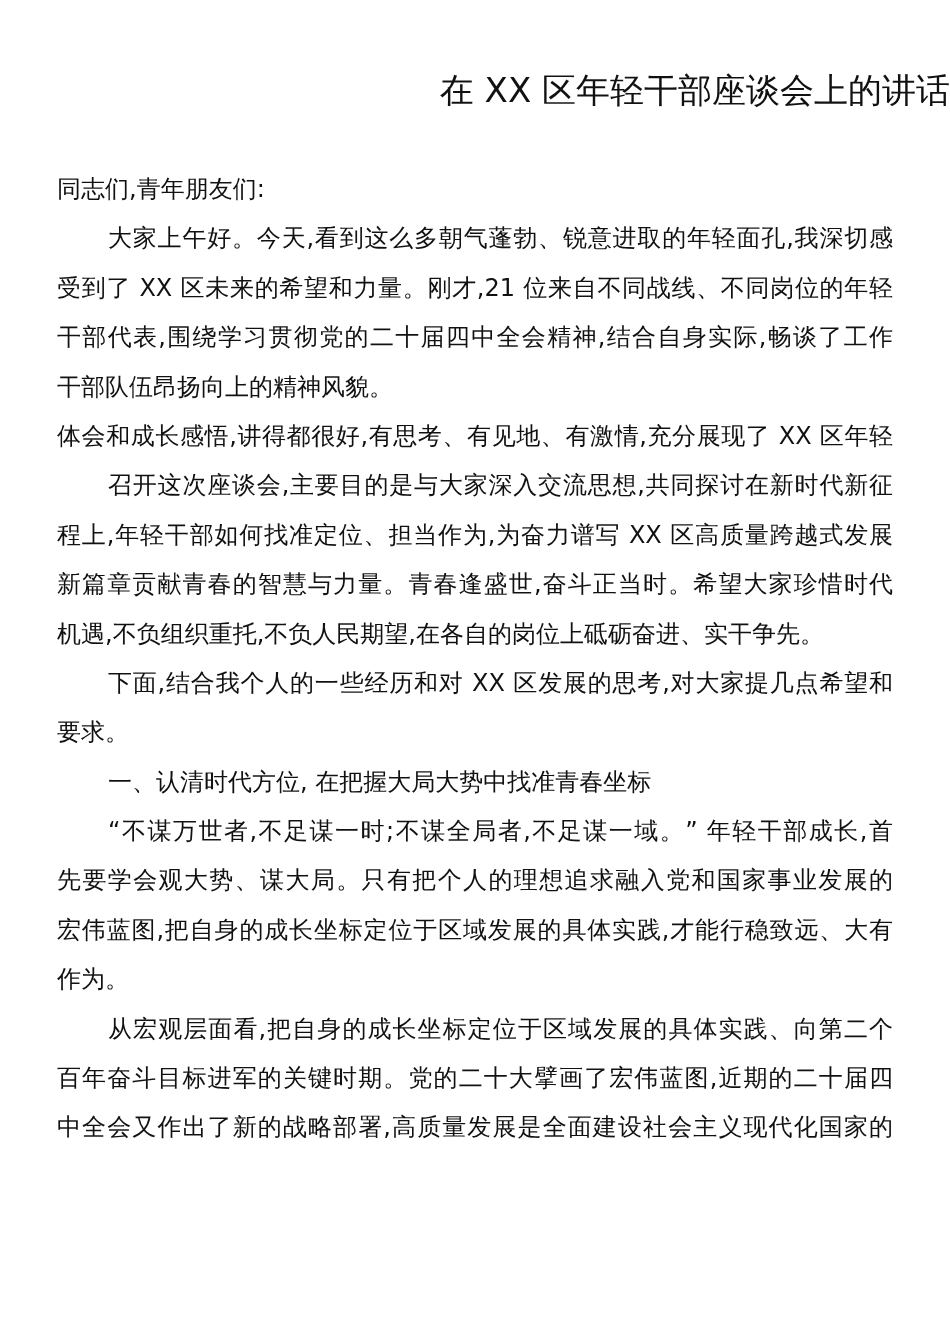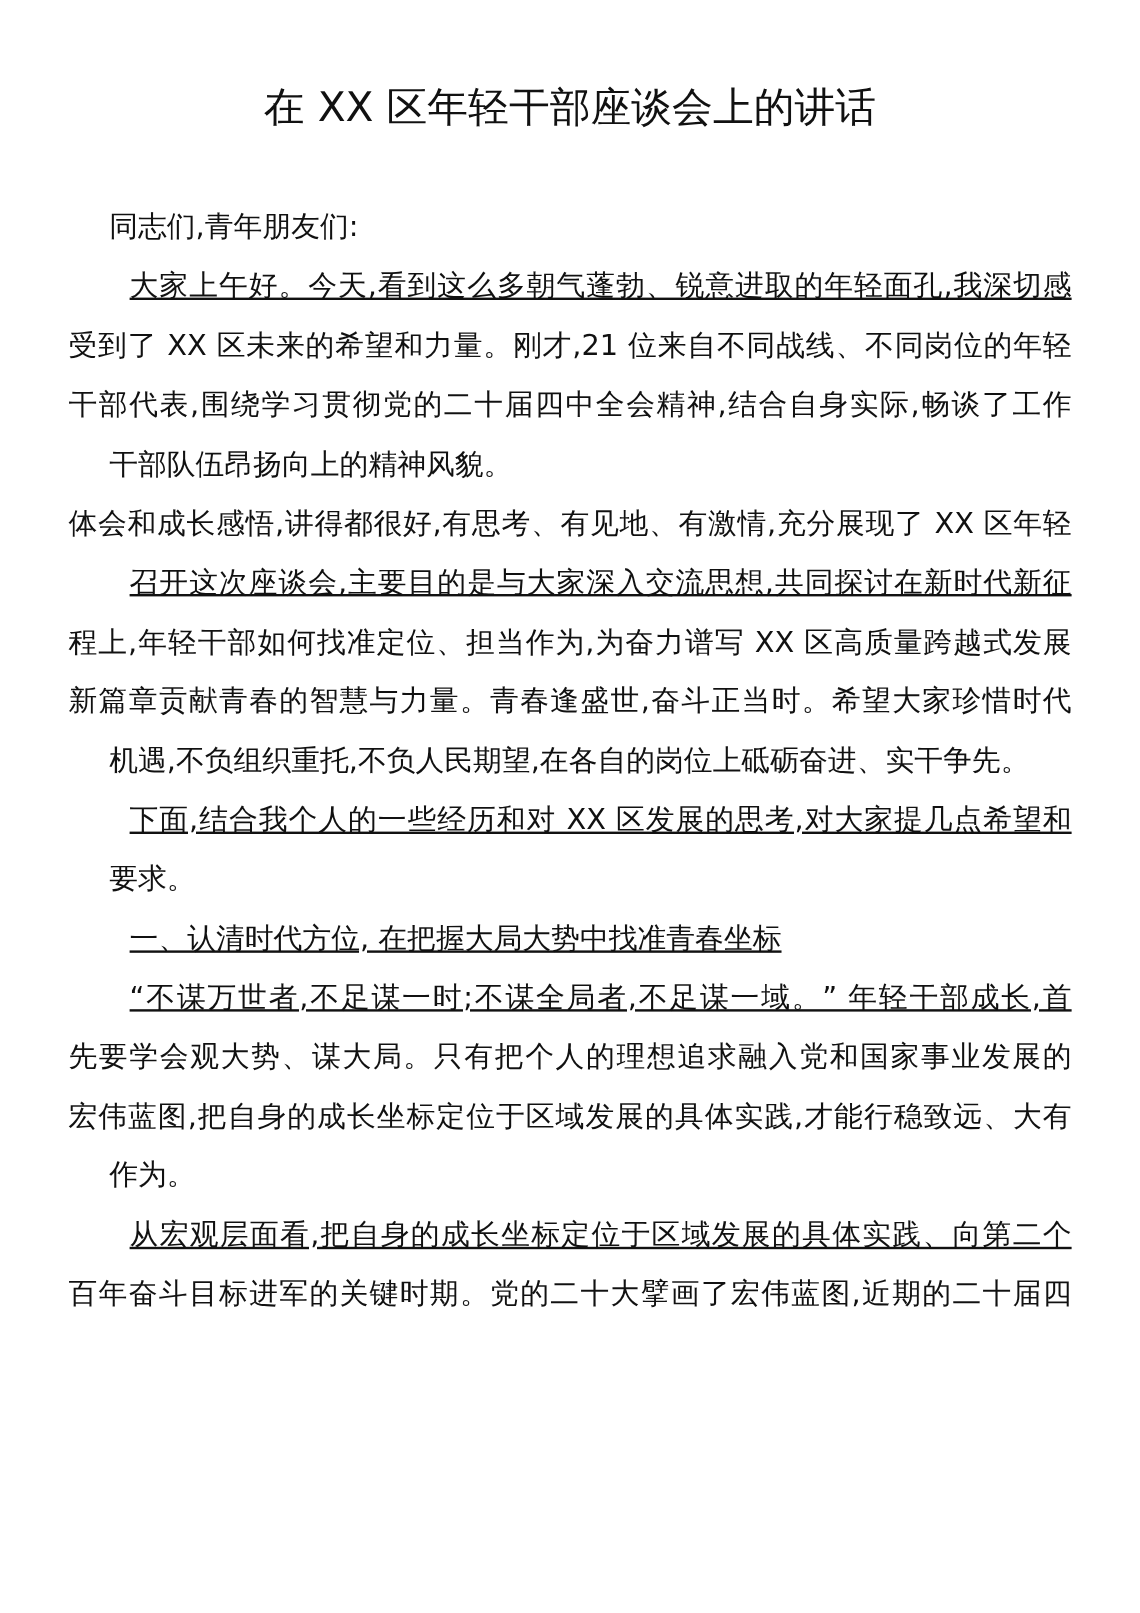--- a/index.html
+++ b/index.html
@@ -21,21 +21,21 @@
       top: 0;
       width: 950px;
       height: 1344px;
       background: #ffffff;
     }
     .title {
       position: absolute;
       top: 66px;
       left: 0;
       width: 950px;
-      text-align: center;
+      text-align: right;
       font-size: 34px;
       line-height: 48px;
       letter-spacing: 0px;
       font-weight: normal;
       margin: 0;
     }
     .body {
       position: absolute;
       left: 57px;
       top: 165px;
@@ -46,25 +46,23 @@
       height: 49.4px;
       line-height: 49.4px;
       font-size: 24px;
       white-space: nowrap;
       text-align: justify;
       text-align-last: justify;
       overflow: visible;
     }
     .line.short {
       text-align-last: left;
-      margin-left: 34px;
     }
     .line.indent {
       padding-left: 51px;
-      text-decoration: underline;
     }
     .line.heading {
       text-align-last: left;
     }
   </style>
 </head>
 <body>
 
 <div class="page">
   <h1 class="title">在 XX 区年轻干部座谈会上的讲话</h1>
@@ -97,15 +95,16 @@
     <div>
       <span class="line indent">“不谋万世者,不足谋一时;不谋全局者,不足谋一域。” 年轻干部成长,首</span>
       <span class="line">先要学会观大势、谋大局。只有把个人的理想追求融入党和国家事业发展的</span>
       <span class="line">宏伟蓝图,把自身的成长坐标定位于区域发展的具体实践,才能行稳致远、大有</span>
       <span class="line short">作为。</span>
     </div>
 
     <div>
       <span class="line indent">从宏观层面看,把自身的成长坐标定位于区域发展的具体实践、向第二个</span>
       <span class="line">百年奋斗目标进军的关键时期。党的二十大擘画了宏伟蓝图,近期的二十届四</span>
+      <span class="line">中全会又作出了新的战略部署,高质量发展是全面建设社会主义现代化国家的</span>
     </div>
   </div>
 </div>
 
 </body></html>

